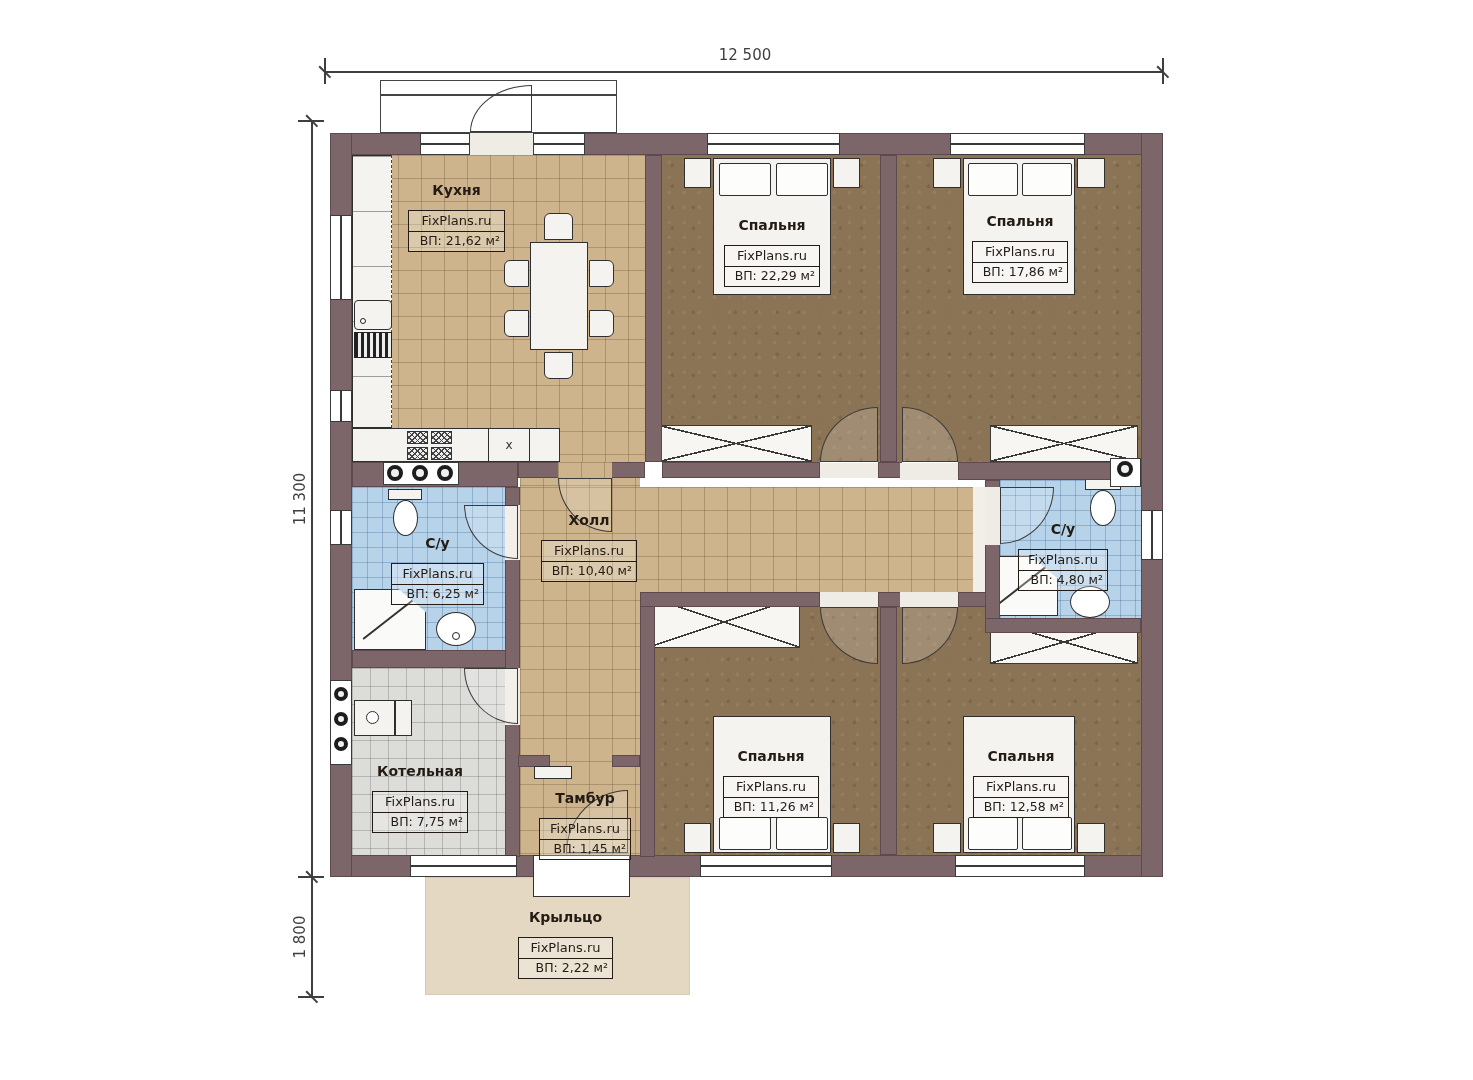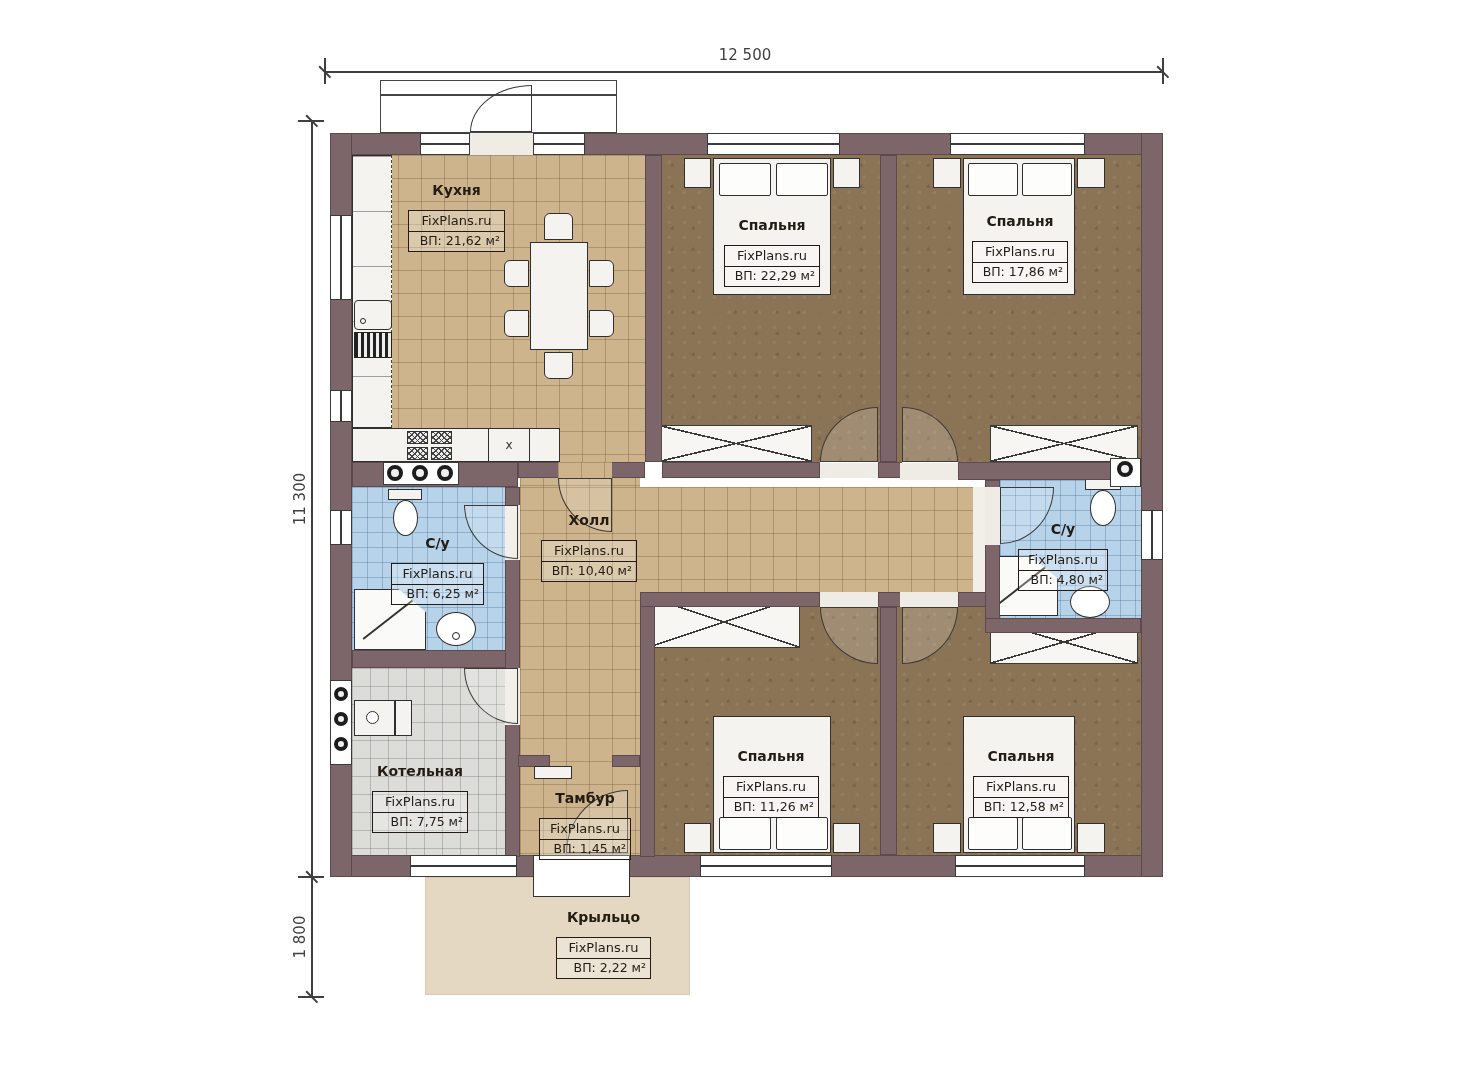--- a/index.html
+++ b/index.html
@@ -281,21 +281,21 @@
       <div class="area">ВП: 11,26 м²</div>
     </div>
   </div>
   <div class="rlabel" style="left:973px;top:749px;width:96px;">
     <div class="rname">Спальня</div>
     <div class="rbox">
       <div class="brand">FixPlans.ru</div>
       <div class="area">ВП: 12,58 м²</div>
     </div>
   </div>
-  <div class="rlabel" style="left:556px;top:910px;width:95px;">
+  <div class="rlabel" style="left:518px;top:910px;width:95px;">
     <div class="rname">Крыльцо</div>
     <div class="rbox">
       <div class="brand">FixPlans.ru</div>
       <div class="area">ВП: 2,22 м²</div>
     </div>
   </div>
 
   <div class="abs dline" style="left:325px;top:71px;width:838px;height:1.5px;"></div>
   <div class="abs dline" style="left:324px;top:58px;width:1.5px;height:26px;"></div>
   <div class="abs dline" style="left:1162px;top:58px;width:1.5px;height:26px;"></div>

